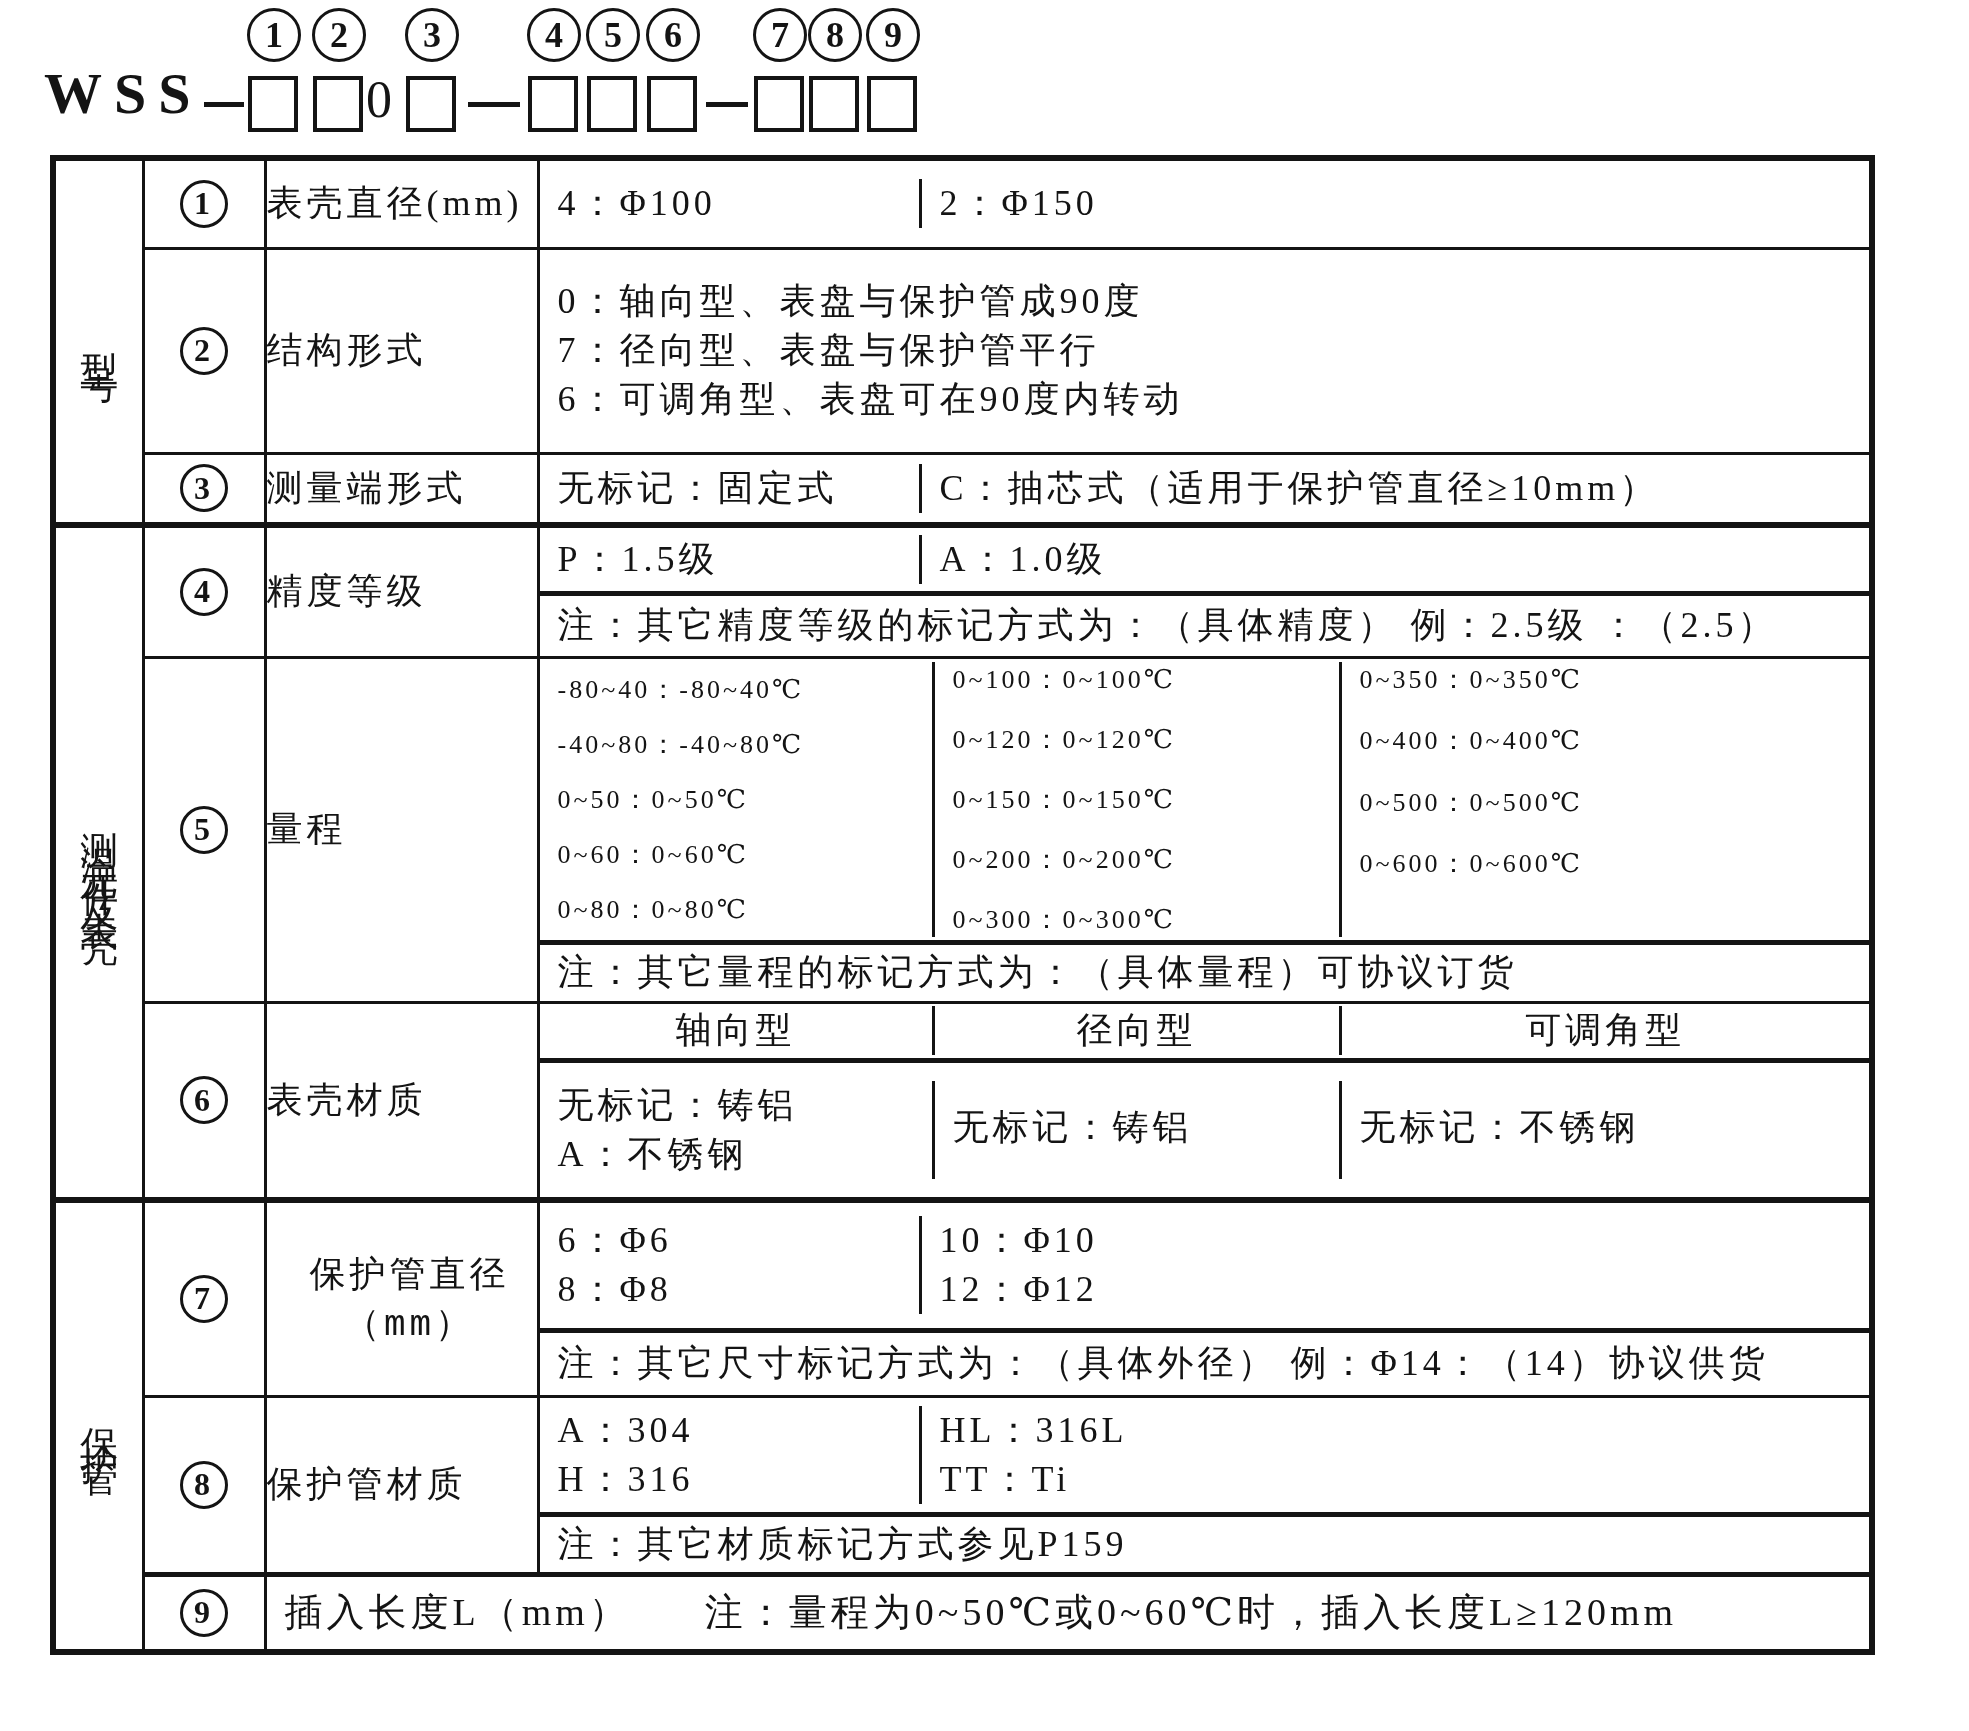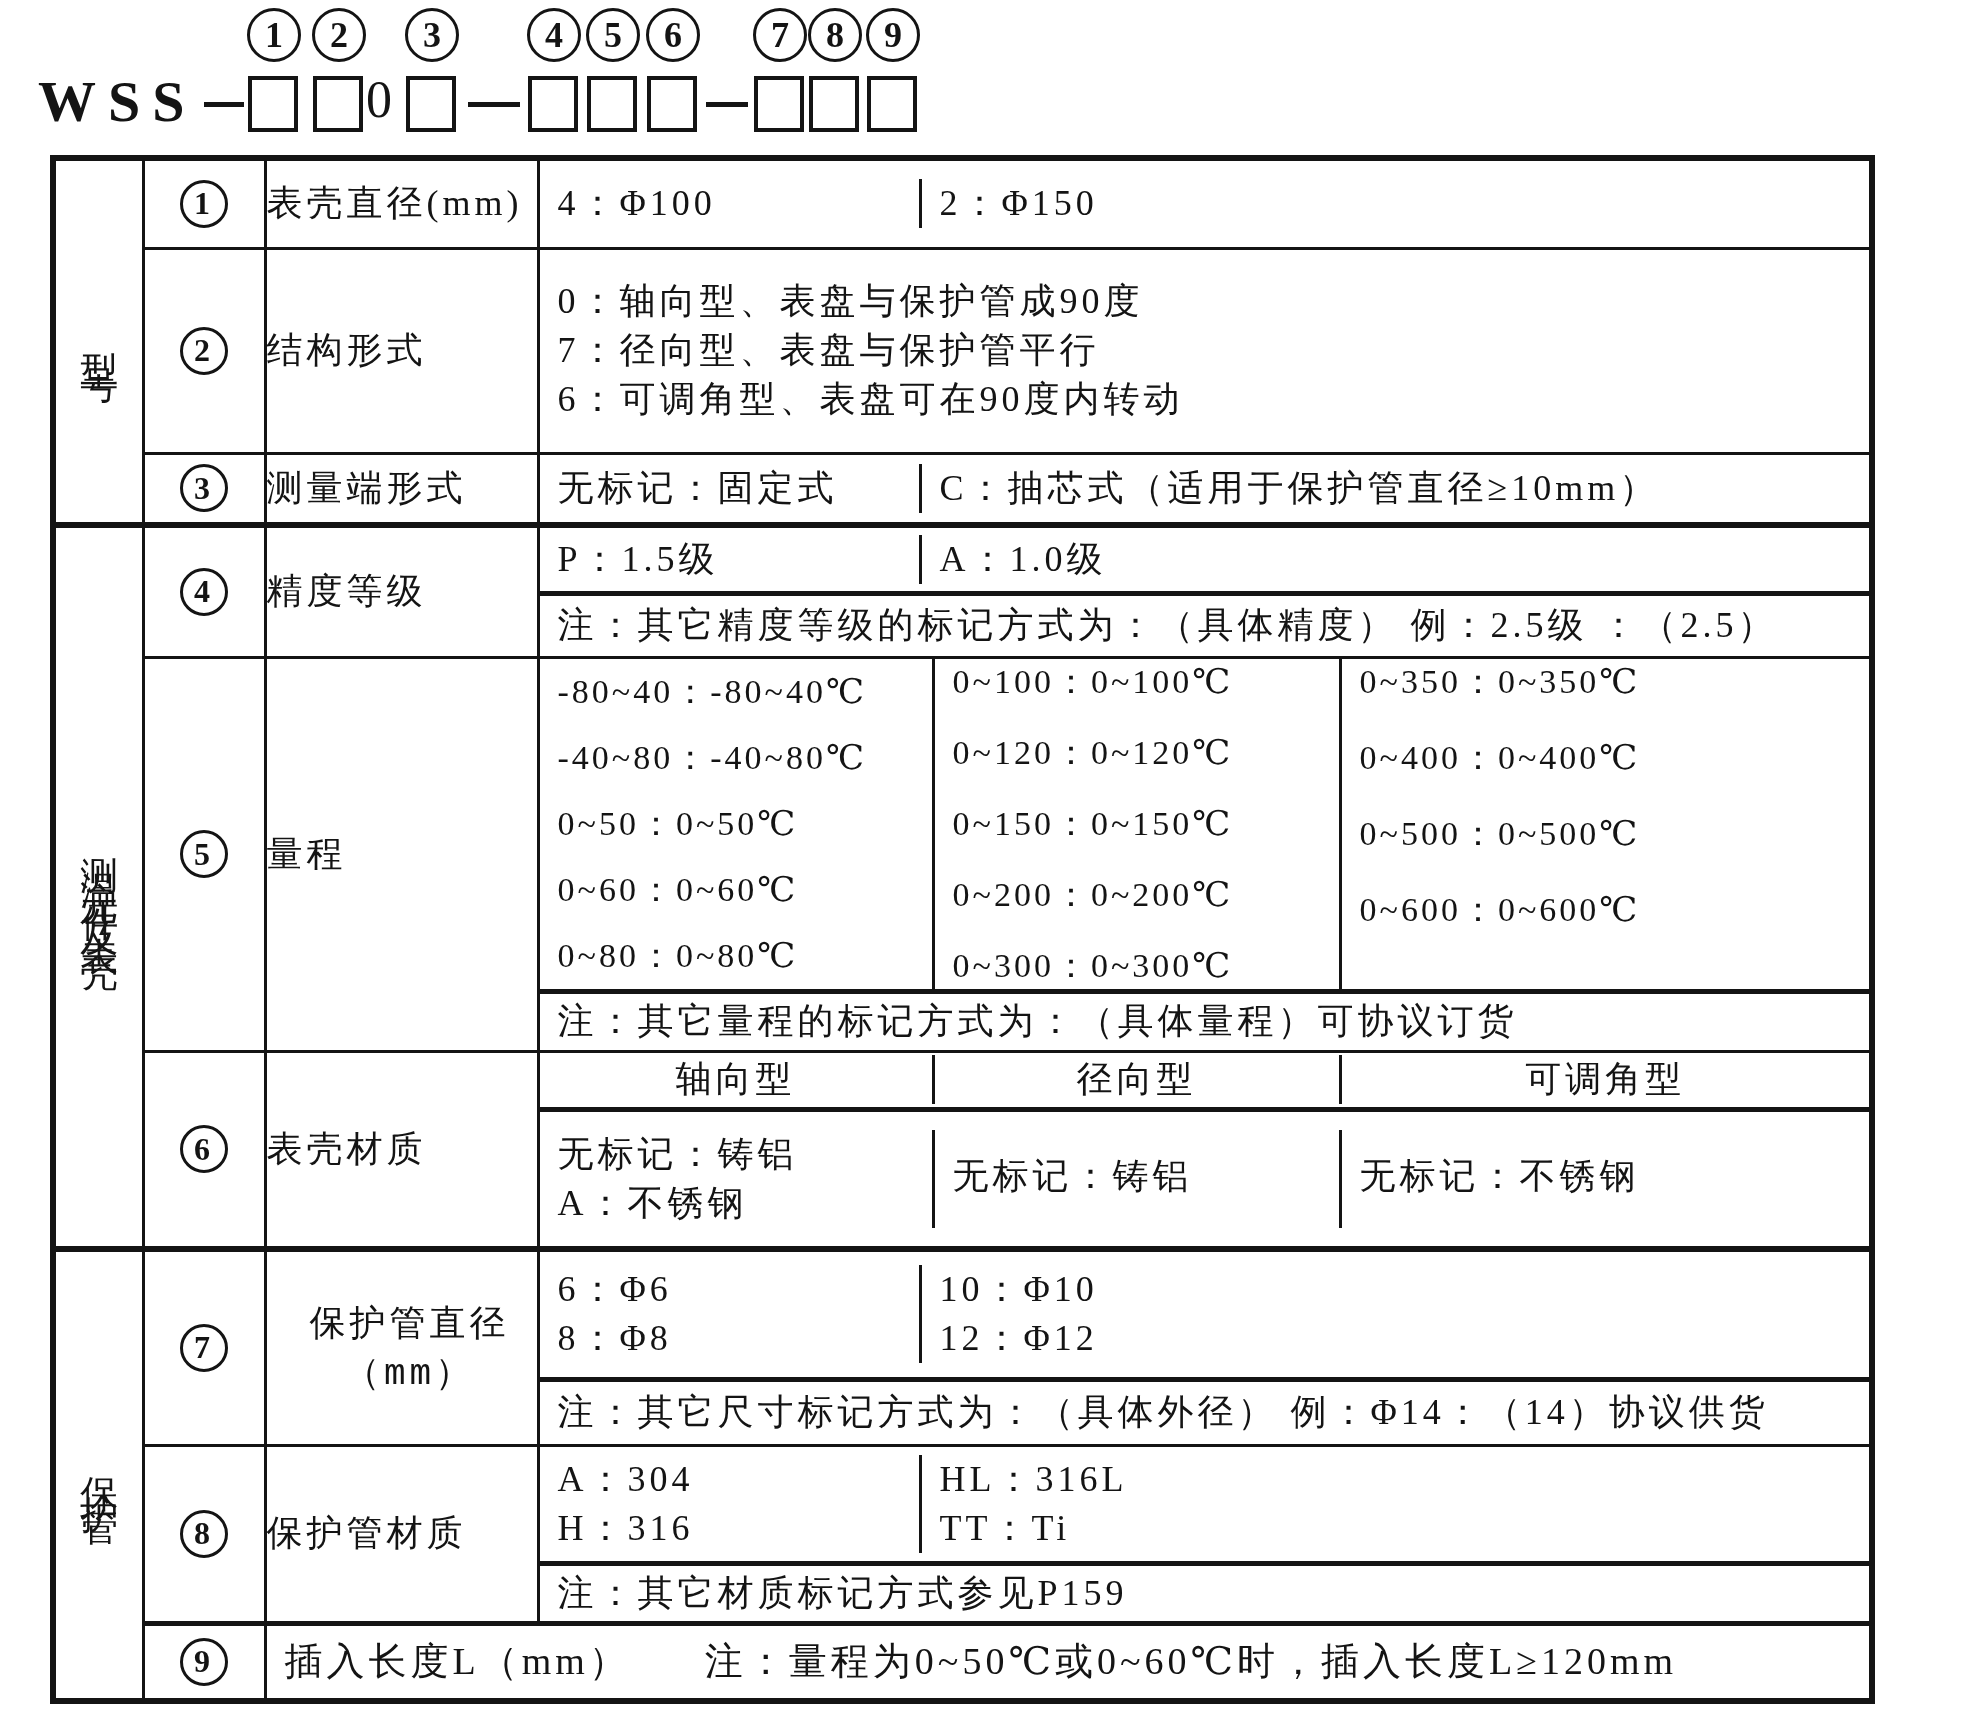--- a/index.html
+++ b/index.html
@@ -3,21 +3,21 @@
 <meta charset="utf-8">
 <style>
   html,body{margin:0;padding:0;background:#ffffff;}
   .page{position:relative;width:1969px;height:1731px;background:#ffffff;
         font-family:"Liberation Serif","DejaVu Serif","DejaVu Sans",serif;color:#141414;overflow:hidden;}
 
   
   .top-circ{position:absolute;top:8px;width:54px;height:54px;box-sizing:border-box;
             border:3px solid #141414;border-radius:50%;display:flex;align-items:center;justify-content:center;
             font-size:36px;font-weight:bold;}
-  .wss{position:absolute;left:38px;top:60px;font-size:58px;letter-spacing:12px;font-weight:bold;margin-top:8px;}
+  .wss{position:absolute;left:44px;top:60px;font-size:58px;letter-spacing:12px;font-weight:bold;}
   .cdash{position:absolute;top:102px;height:5px;background:#141414;}
   .cbox{position:absolute;top:76px;width:50px;height:56px;border:4px solid #141414;box-sizing:border-box;}
   .czero{position:absolute;top:70px;font-size:52px;}
 
   
   table.spec{position:absolute;left:50px;top:155px;width:1825px;border-collapse:collapse;
              table-layout:fixed;border:6px solid #141414;}
   table.spec td{border:3px solid #141414;padding:0;vertical-align:middle;font-size:36px;letter-spacing:4px;}
   tr.gsep > td{border-top:6px solid #141414;}
   tr.ssep > td{border-top:5px solid #141414;}
@@ -34,21 +34,21 @@
   .fill{height:100%;box-sizing:border-box;}
   .flexrow{display:flex;}
   .cell{box-sizing:border-box;border-right:3px solid #141414;display:flex;flex-direction:column;
         justify-content:center;padding-left:18px;}
   .cell.last{border-right:none;flex:1;}
   .cell.ctr{padding-left:0;align-items:center;}
   .wA{width:382px;flex:none;}
   .w1{width:395px;flex:none;}
   .w2{width:407px;flex:none;gap:25px;}
   .stack{display:flex;flex-direction:column;justify-content:space-around;padding-left:18px;box-sizing:border-box;}
-  .ranges{font-size:34px;letter-spacing:3px;}
+  .ranges{font-size:26px;letter-spacing:3px;}
   .noteline{display:flex;align-items:center;padding-left:18px;box-sizing:border-box;letter-spacing:4px;}
   .r9line{display:flex;align-items:center;padding-left:18px;box-sizing:border-box;font-size:38px;}
   .r9gap{margin-left:74px;}
   .lblline{display:block;text-align:center;}
 </style>
 </head>
 <body>
 
 <div class="page">
 

